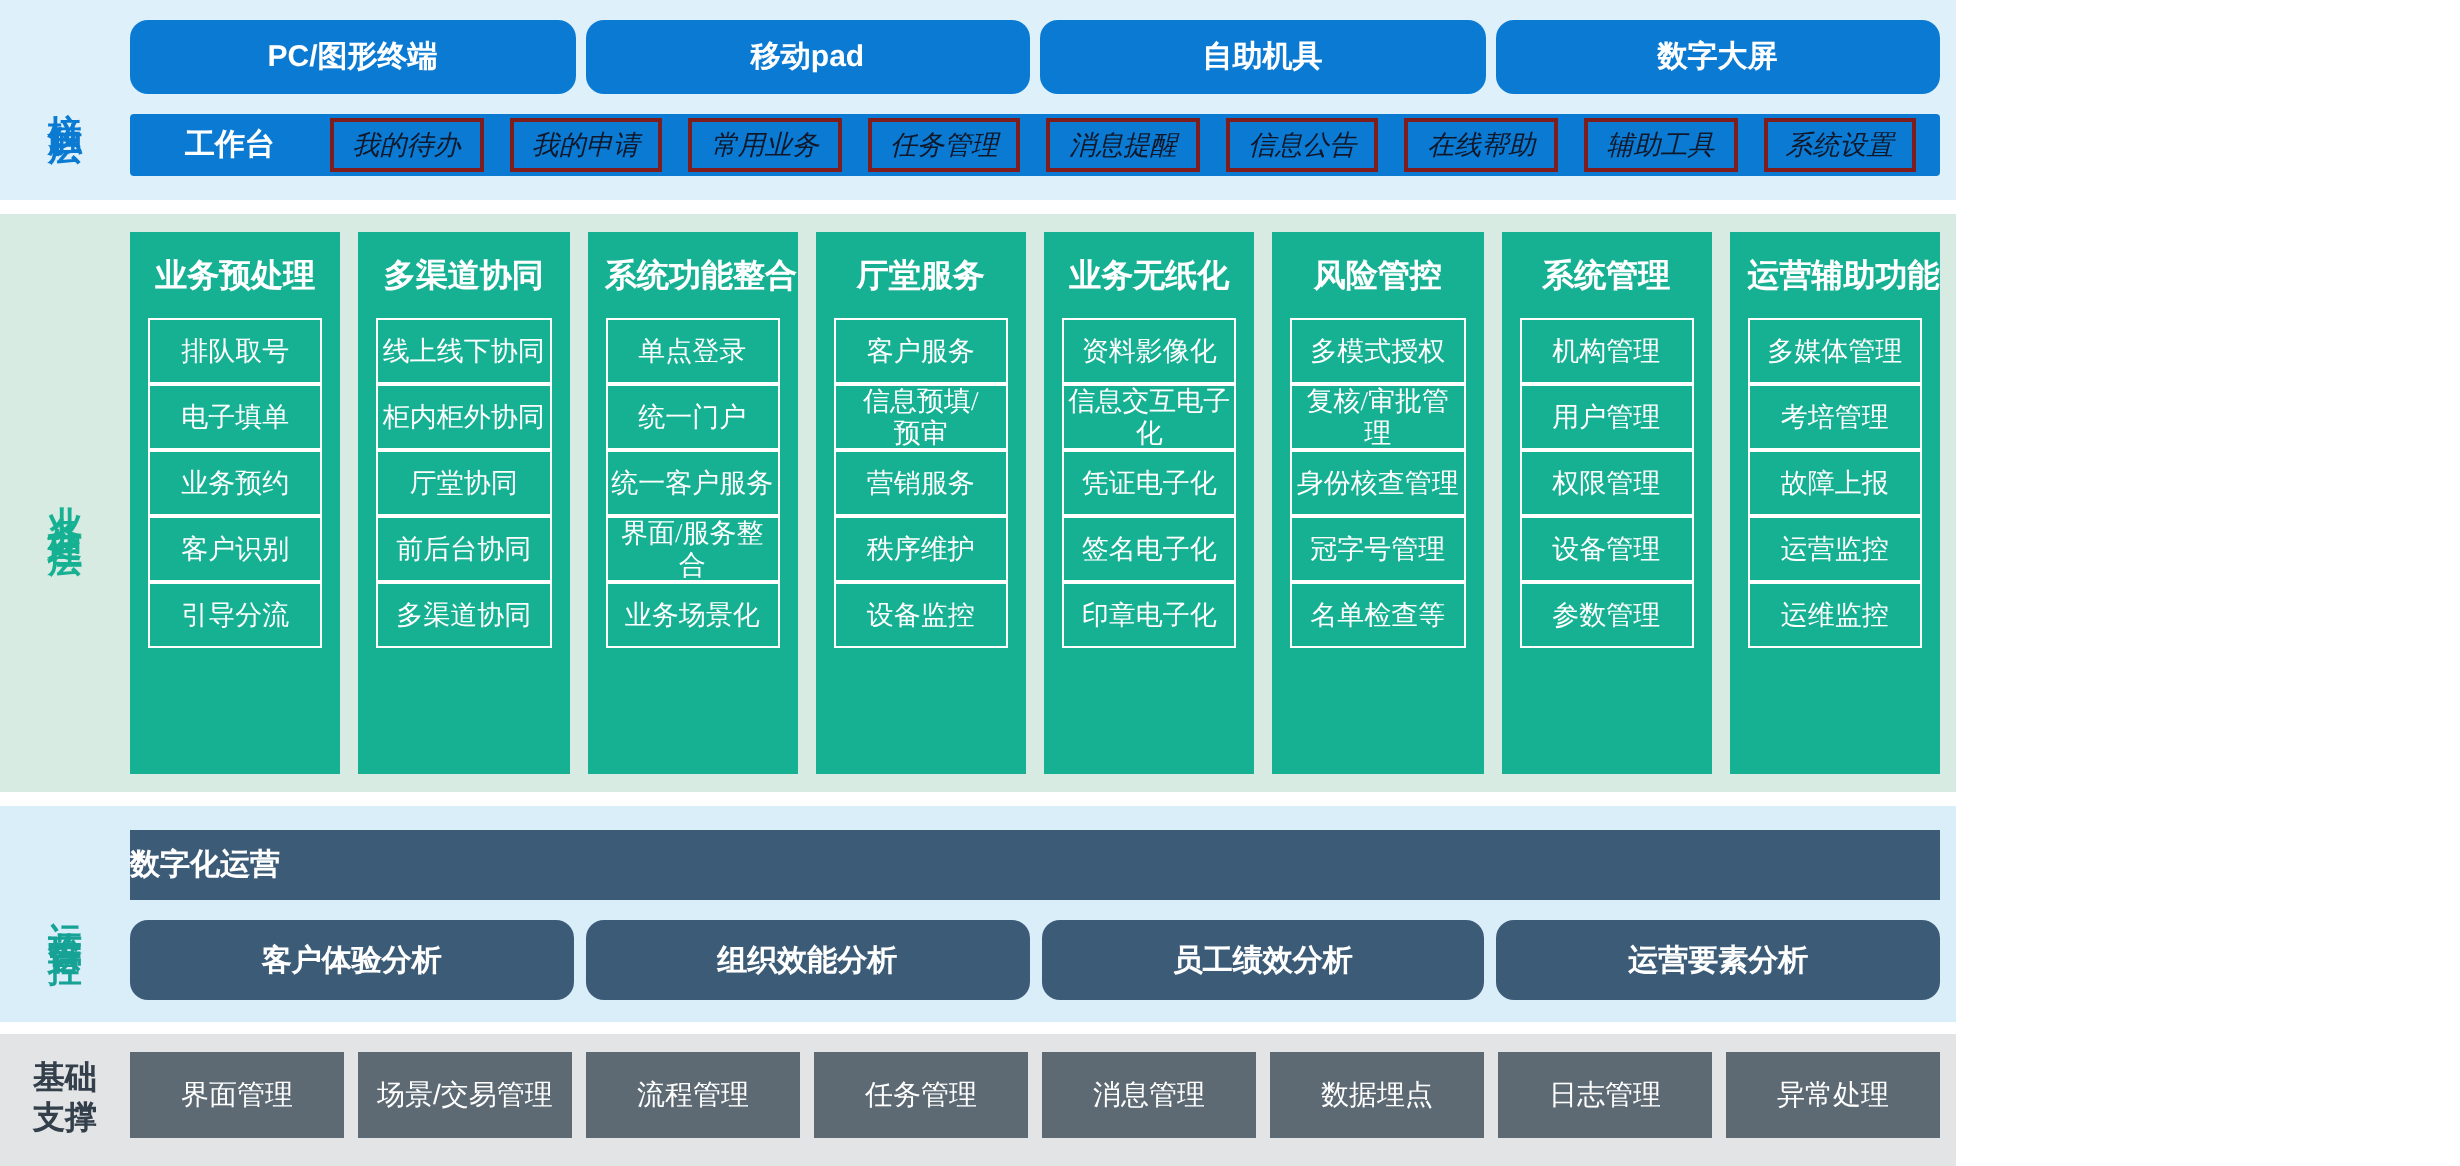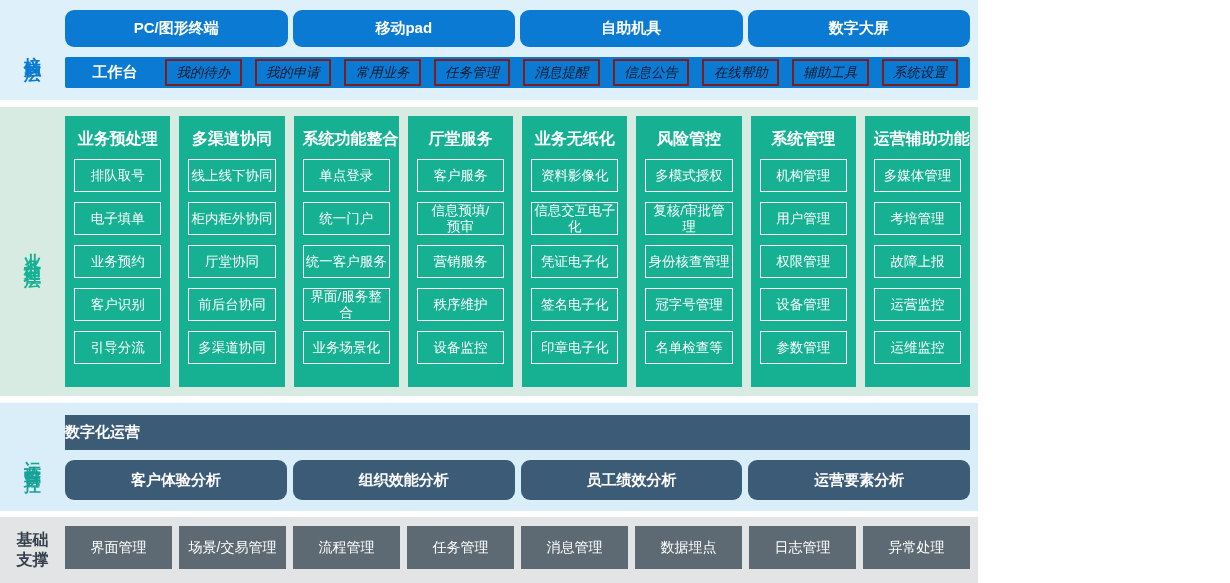--- a/index.html
+++ b/index.html
@@ -24,23 +24,23 @@
   
   .channels{display:flex;gap:5px;margin-top:10px;height:37px;}
   .channel{flex:1;background:var(--blue);border-radius:9px;color:#fff;font-weight:bold;font-size:15px;display:flex;align-items:center;justify-content:center;}
   .workbench{display:flex;align-items:center;margin-top:10px;height:31px;background:var(--blue);border-radius:2px;}
   .wb-label{width:100px;flex:none;text-align:center;color:#fff;font-weight:bold;font-size:15px;}
   .wb-items{flex:1;display:flex;gap:13px;margin-right:12px;}
   .wb-item{flex:1;height:23px;border:2px solid #7f1d1d;color:#0f172a;font-size:13.5px;display:flex;align-items:center;justify-content:center;white-space:nowrap;font-style:italic;}
 
   
   .columns{display:flex;gap:9px;margin-top:9px;height:271px;}
-  .bcol{flex:1;background:var(--green);display:flex;flex-direction:column;padding:10px 9px 0;box-sizing:border-box;min-width:0;}
+  .bcol{flex:1;background:var(--green);display:flex;flex-direction:column;padding:10px 9px 0;box-sizing:border-box;min-width:0;font-family:Liberation Serif, serif;}
   .bcol-title{color:#fff;font-weight:bold;font-size:16px;text-align:center;height:26px;line-height:26px;margin-bottom:7px;white-space:nowrap;}
-  .bcol-items{display:flex;flex-direction:column;gap:10px;}
+  .bcol-items{display:flex;flex-direction:column;}
   .bcol-item{height:33px;border:1px solid #fff;color:#fff;font-size:13.5px;display:flex;align-items:center;justify-content:center;text-align:center;line-height:1.12;padding:0 1px;white-space:pre-line;box-sizing:border-box;}
 
   
   .digital-bar{display:flex;align-items:center;height:35px;background:var(--slate);margin-top:12px;}
   .digital-label{width:135px;flex:none;text-align:left;color:#fff;font-weight:bold;font-size:15px;}
   .portraits{flex:1;display:flex;gap:18px;margin-right:22px;}
   .portrait{flex:1;height:27px;border:1px solid #fff;color:#fff;font-size:14px;display:flex;align-items:center;justify-content:center;}
   .analyses{display:flex;gap:6px;margin-top:10px;height:40px;}
   .analysis{flex:1;background:var(--slate);border-radius:9px;color:#fff;font-weight:bold;font-size:15px;display:flex;align-items:center;justify-content:center;}
 

